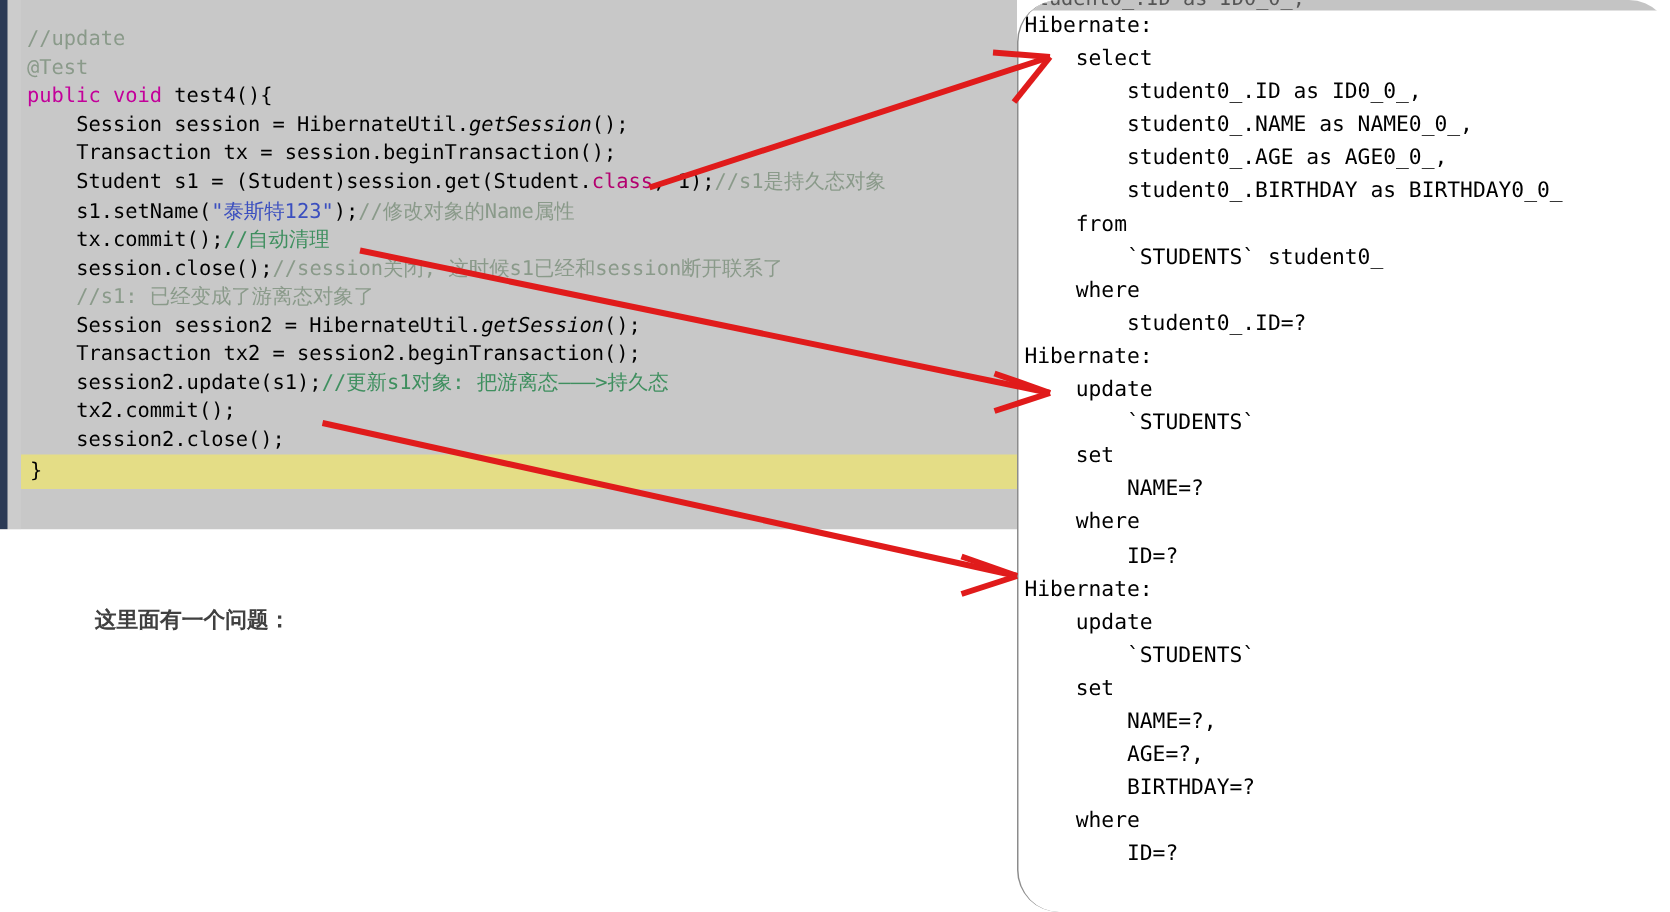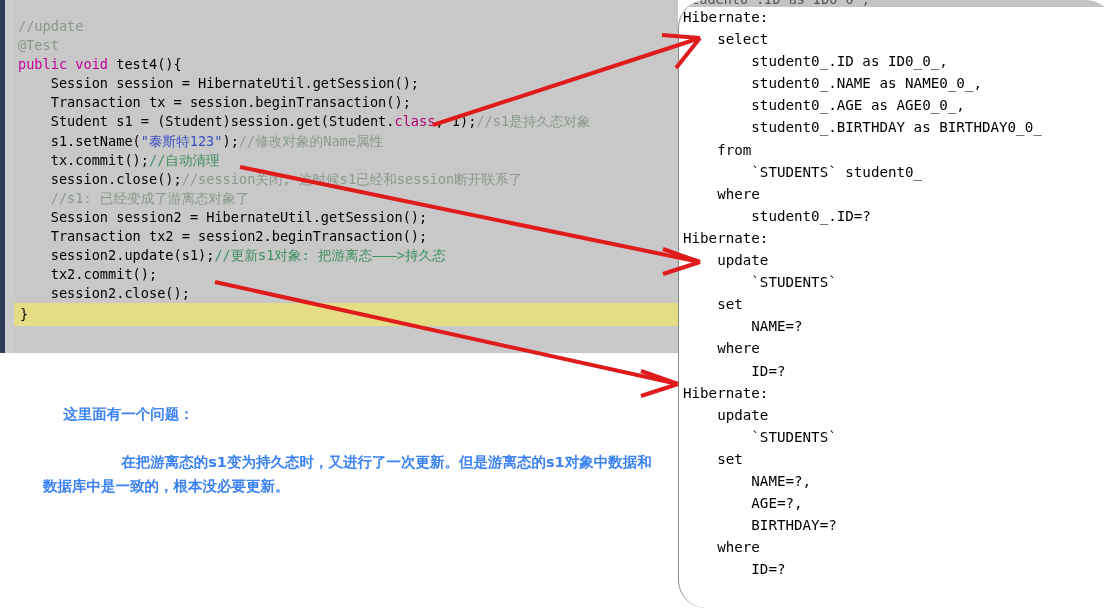--- a/index.html
+++ b/index.html
@@ -40,21 +40,21 @@
     line-height: 19.1px;
     white-space: pre;
     color: #000000;
   }
   .ln { display: block; height: 19.1px; }
   .cmt     { color: #8a9a8a; }
   .cmt-g   { color: #3f8f5f; }
   .kw      { color: #c3009a; font-weight: normal; }
   .kwb     { color: #b3006f; font-weight: normal; }
   .str     { color: #3b4fbf; }
-  .ital    { }
+  .ital    { font-style: italic; }
 
   #closing-brace-row {
     position: absolute;
     left: 14px;
     top: 303px;
     width: 664px;
     height: 23px;
     background: #e4dd86;
   }
   #closing-brace-text {
@@ -75,21 +75,21 @@
     background: #ffffff;
   }
   #note-text {
     position: absolute;
     left: 43px; top: 25px;
     width: 620px;
     font-family: "DejaVu Sans", sans-serif;
     font-size: 14.5px;
     line-height: 24px;
     font-weight: bold;
-    color: #3b82f6;
+    color: #404040;
     white-space: pre-wrap;
   }
   #note-indent { display: inline-block; width: 58px; }
 
   
   #console-panel {
     position: absolute;
     left: 678px; top: 0;
     width: 435px;
     height: 608px;
@@ -138,21 +138,21 @@
 <div id="editor-panel">
   <div id="editor-gutter"></div>
   <div id="code-area"><span class="ln"><span class="cmt">//update</span></span><span class="ln"><span class="cmt">@Test</span></span><span class="ln"><span class="kw">public</span><span> </span><span class="kw">void</span><span> test4(){</span></span><span class="ln">    <span>Session session = HibernateUtil.</span><span class="ital">getSession</span><span>();</span></span><span class="ln">    <span>Transaction tx = session.beginTransaction();</span></span><span class="ln">    <span>Student s1 = (Student)session.get(Student.</span><span class="kwb">class</span><span>, 1);</span><span class="cmt">//s1是持久态对象</span></span><span class="ln">    <span>s1.setName(</span><span class="str">"泰斯特123"</span><span>);</span><span class="cmt">//修改对象的Name属性</span></span><span class="ln">    <span>tx.commit();</span><span class="cmt-g">//自动清理</span></span><span class="ln">    <span>session.close();</span><span class="cmt">//session关闭, 这时候s1已经和session断开联系了</span></span><span class="ln">    <span class="cmt">//s1: 已经变成了游离态对象了</span></span><span class="ln">    <span>Session session2 = HibernateUtil.</span><span class="ital">getSession</span><span>();</span></span><span class="ln">    <span>Transaction tx2 = session2.beginTransaction();</span></span><span class="ln">    <span>session2.update(s1);</span><span class="cmt-g">//更新s1对象: 把游离态———&gt;持久态</span></span><span class="ln">    <span>tx2.commit();</span></span><span class="ln">    <span>session2.close();</span></span></div>
   <div id="closing-brace-row"></div>
   <div id="closing-brace-text">}</div>
 </div>
 
 <div id="note-block">
   <div id="note-text">
     <span>这里面有一个问题：</span><br>
-    <span id="note-indent"></span><span>在把游离态的s1变为持久态时，又进行了一次更新。但是游离态的s1对象中数据和数据库中是一致的，根本没必要更新。</span>
+    <span id="note-indent"></span>
   </div>
 </div>
 
 <div id="console-panel">
   <div id="console-topstrip">
     <div id="console-topstrip-text">student0_.ID as ID0_0_,</div>
   </div>
   <div id="console-text"><span class="cln">Hibernate: </span><span class="cln">    select</span><span class="cln">        student0_.ID as ID0_0_,</span><span class="cln">        student0_.NAME as NAME0_0_,</span><span class="cln">        student0_.AGE as AGE0_0_,</span><span class="cln">        student0_.BIRTHDAY as BIRTHDAY0_0_</span><span class="cln">    from</span><span class="cln">        `STUDENTS` student0_</span><span class="cln">    where</span><span class="cln">        student0_.ID=?</span><span class="cln">Hibernate: </span><span class="cln">    update</span><span class="cln">        `STUDENTS`</span><span class="cln">    set</span><span class="cln">        NAME=?</span><span class="cln">    where</span><span class="cln">        ID=?</span><span class="cln">Hibernate: </span><span class="cln">    update</span><span class="cln">        `STUDENTS`</span><span class="cln">    set</span><span class="cln">        NAME=?,</span><span class="cln">        AGE=?,</span><span class="cln">        BIRTHDAY=?</span><span class="cln">    where</span><span class="cln">        ID=?</span></div>
 </div>
 

